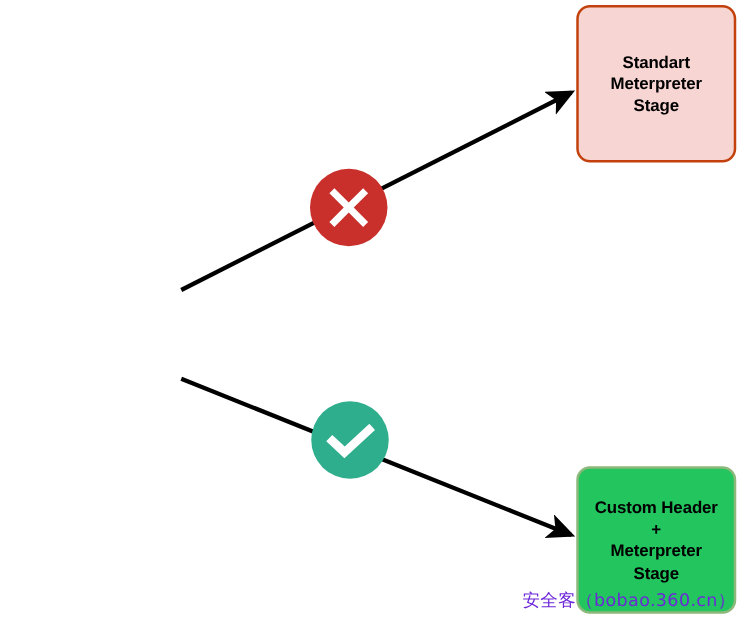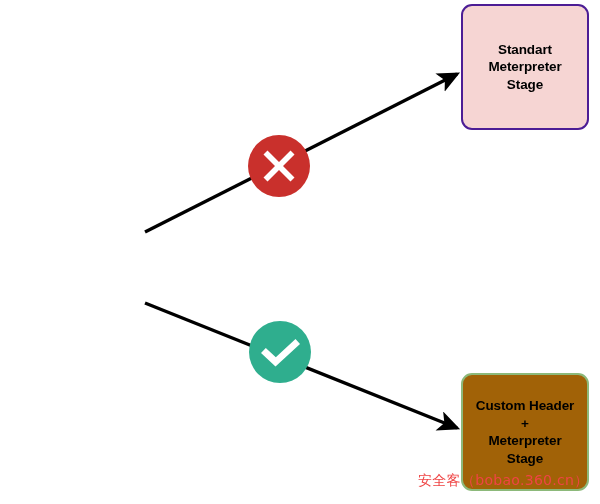--- a/index.html
+++ b/index.html
@@ -100,38 +100,38 @@
     line-height: 17.5px;
     color: #000000;
     letter-spacing: -0.1px;
   }
   .box-standard {
     left: 461px;
     top: 4px;
     width: 128px;
     height: 126px;
     background: #f6d5d3;
-    border: 2px solid #4c1d95;
+    border: 2px solid #c2410c;
   }
   .box-custom {
     left: 461px;
     top: 373px;
     width: 128px;
     height: 118px;
-    background: #a16207;
+    background: #22c55e;
     border: 2px solid #8cb97a;
   }
   .box-lines > div { display: block; }
   
   .watermark {
     position: absolute;
     left: 418px;
     top: 472px;
     font-size: 14px;
-    color: #ef4444;
+    color: #6d28d9;
     font-family: "DejaVu Sans", sans-serif;
     white-space: nowrap;
     letter-spacing: 0.3px;
   }
 </style>
 </head>
 <body>
 
 <div id="canvas">
 

